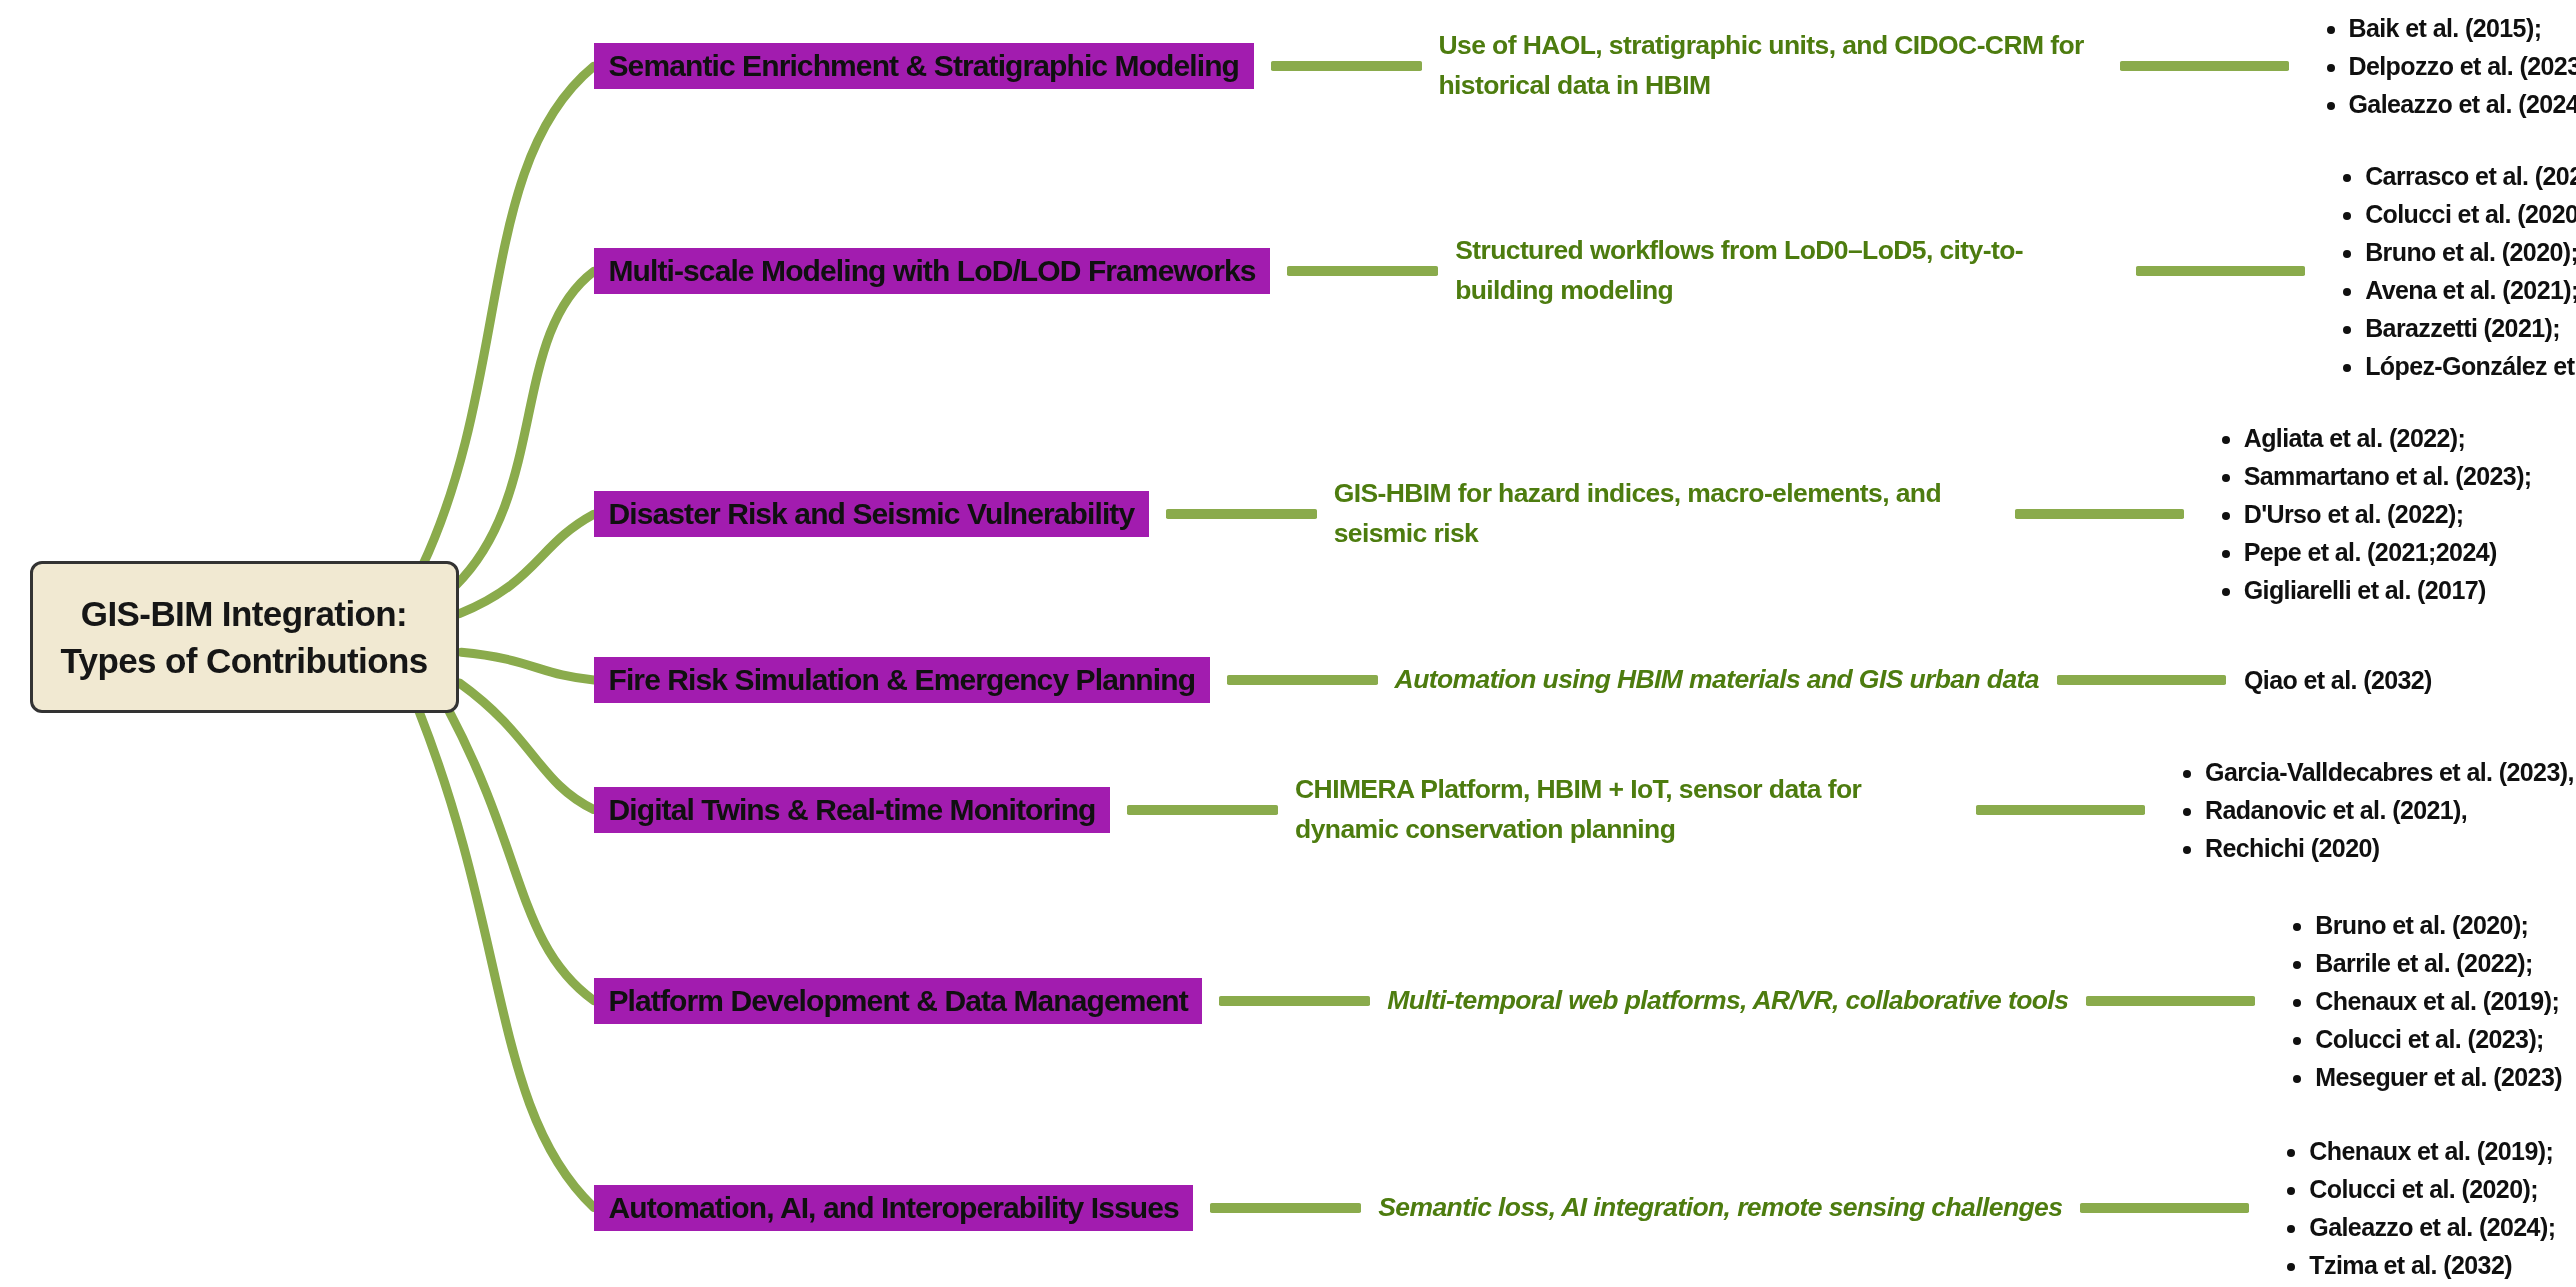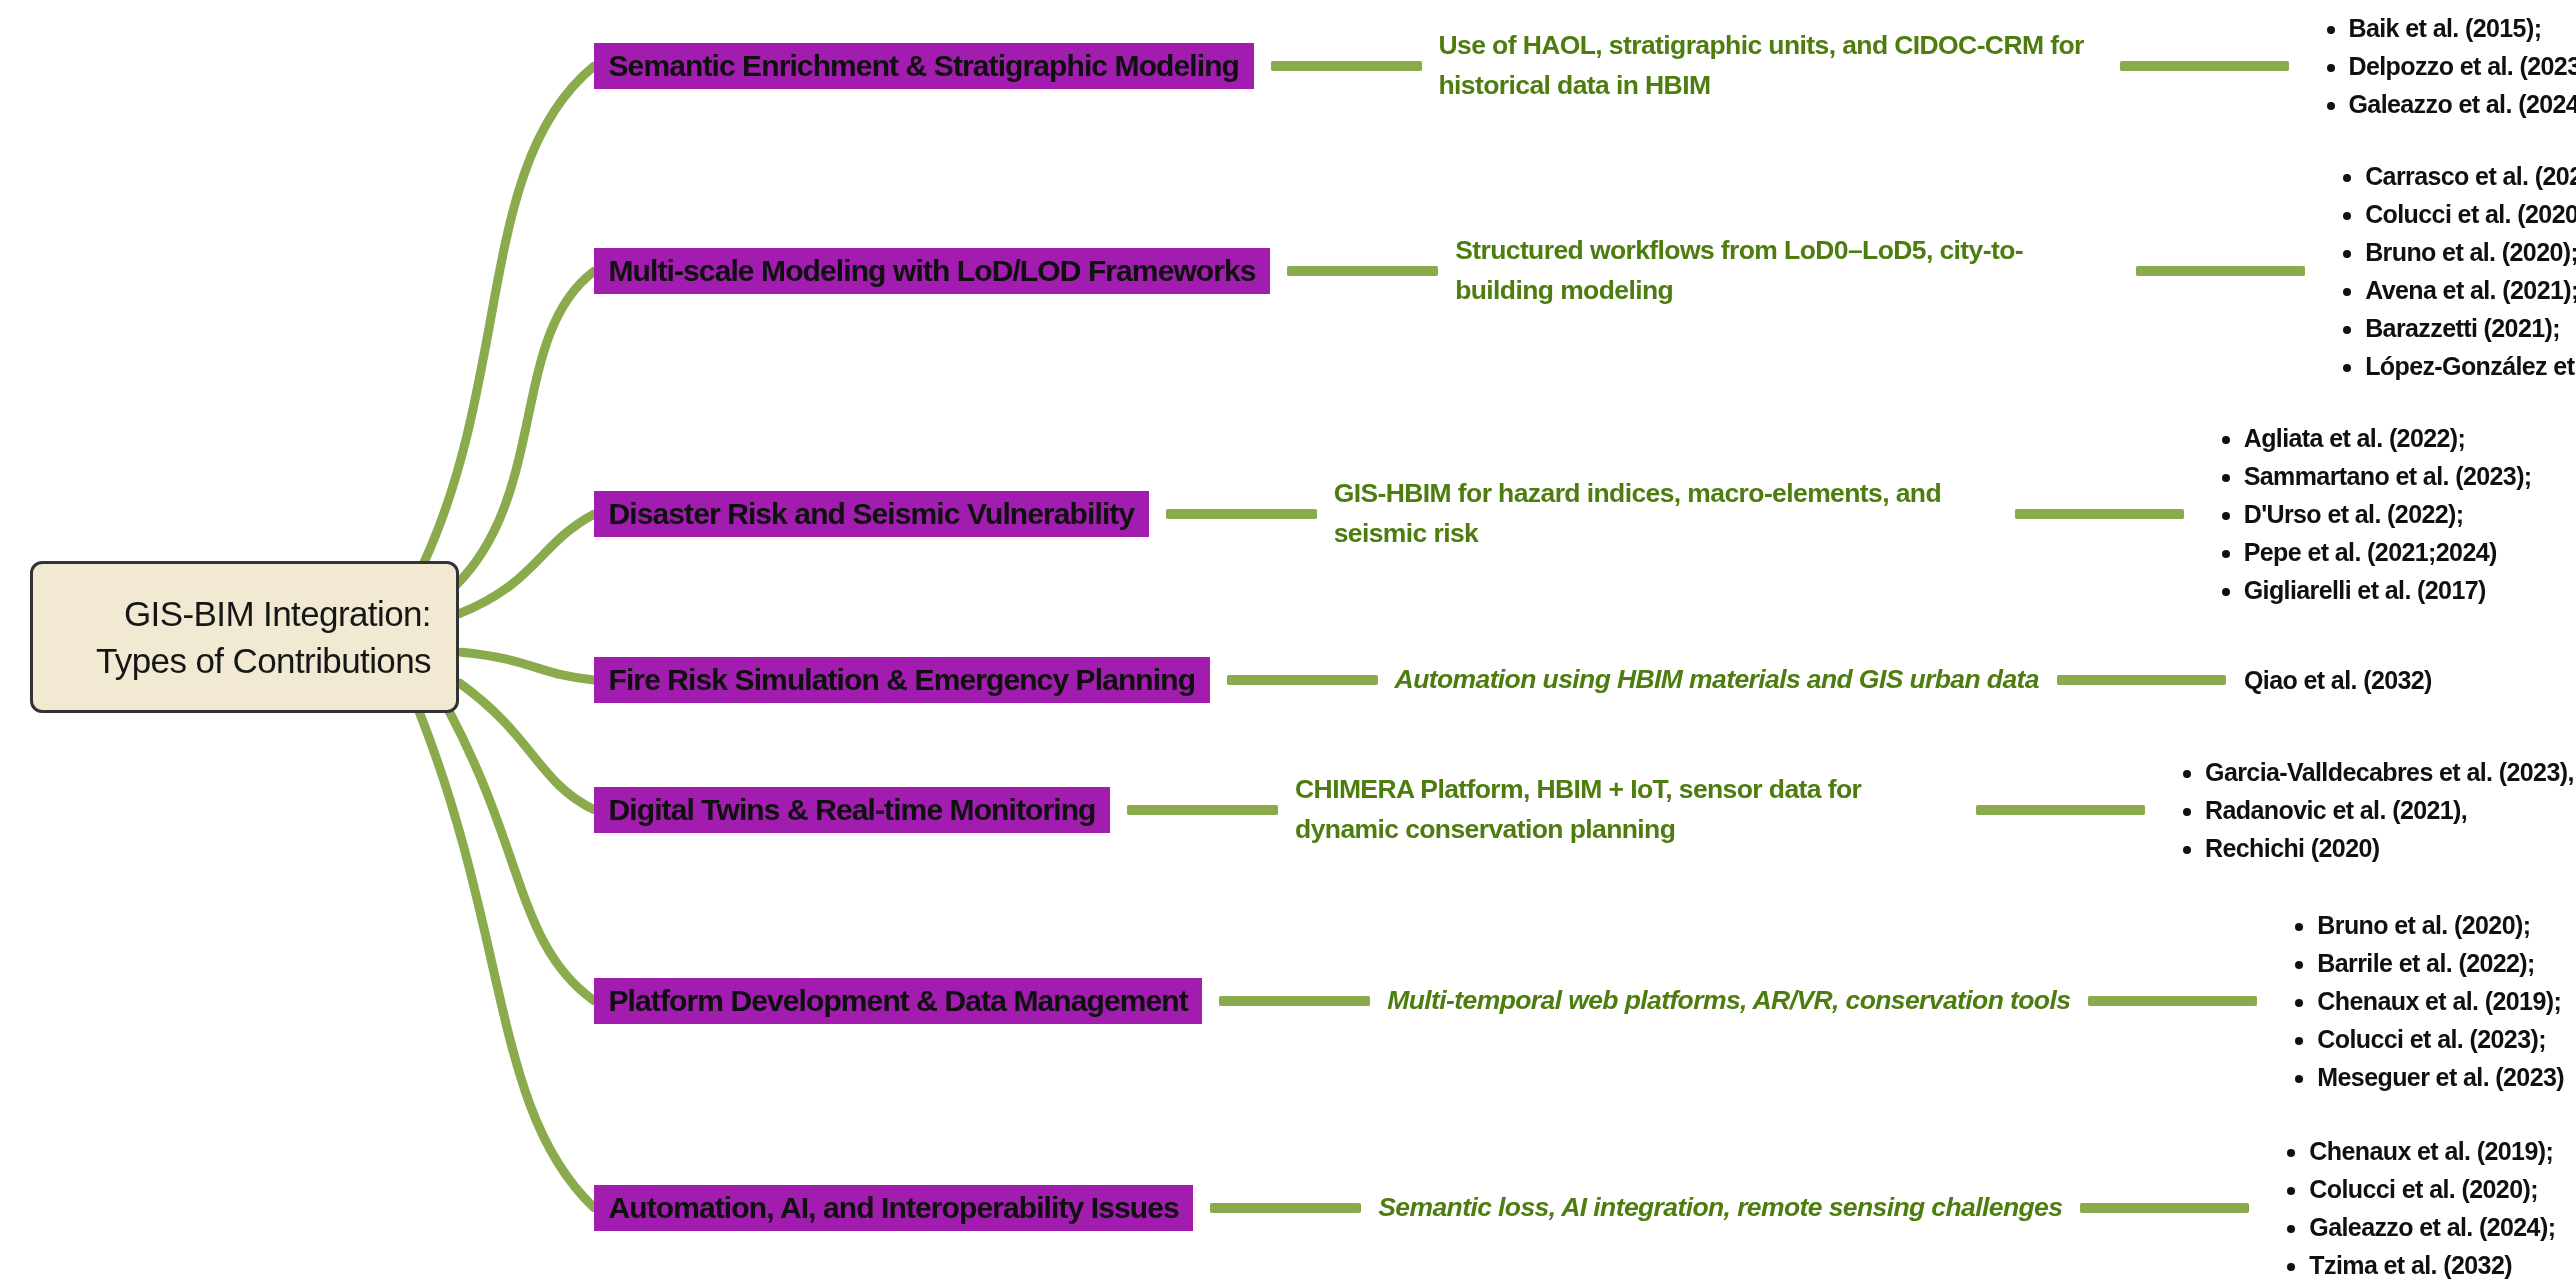--- a/index.html
+++ b/index.html
@@ -14,22 +14,22 @@
   #curves{position:absolute;left:0;top:0;z-index:0;}
 
   
   .root-node{
     position:absolute;left:29.5px;top:561px;width:429px;height:152px;
     background:#f1e9d2;border:3px solid #333;border-radius:12px;
     display:flex;align-items:center;justify-content:center;
     z-index:2;box-sizing:border-box;
   }
   .root-node .title{
-    width:374px;text-align:right;
-    font-size:35px;font-weight:400;letter-spacing:-0.6px;
+    width:374px;text-align:center;
+    font-size:35px;font-weight:700;letter-spacing:-0.6px;
     line-height:1.35;color:#161616;
   }
 
   
   .row{
     position:absolute;left:594px;display:flex;align-items:center;
     transform:translateY(-50%);z-index:2;white-space:normal;
   }
   .r1{top:66px}
   .r2{top:271px}
@@ -144,21 +144,21 @@
     <ul class="citations">
       <li>Garcia-Valldecabres et al. (2023),</li>
       <li>Radanovic et al. (2021),</li>
       <li>Rechichi (2020)</li>
     </ul>
   </div>
 
   <div class="row r6">
     <div class="topic">Platform Development &amp; Data Management</div>
     <div class="conn c1"></div>
-    <div class="desc nowrap">Multi-temporal web platforms, AR/VR, conservation tools</div>
+    <div class="desc nowrap">Multi-temporal web platforms, AR/VR, collaborative tools</div>
     <div class="conn c2"></div>
     <ul class="citations">
       <li>Bruno et al. (2020);</li>
       <li>Barrile et al. (2022);</li>
       <li>Chenaux et al. (2019);</li>
       <li>Colucci et al. (2023);</li>
       <li>Meseguer et al. (2023)</li>
     </ul>
   </div>
 

